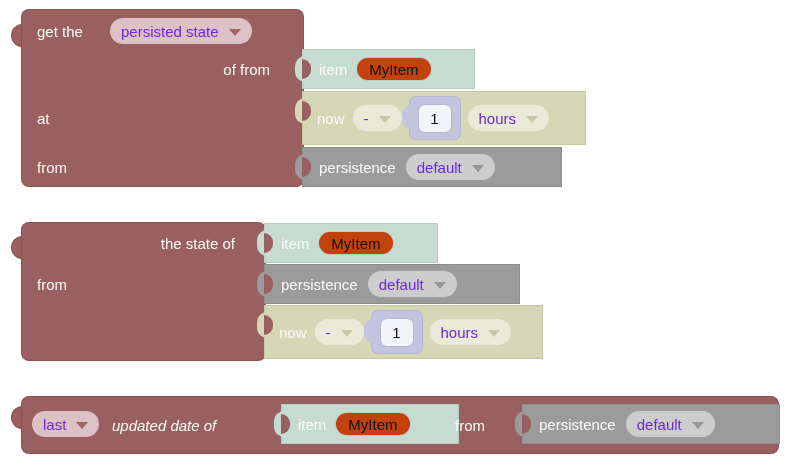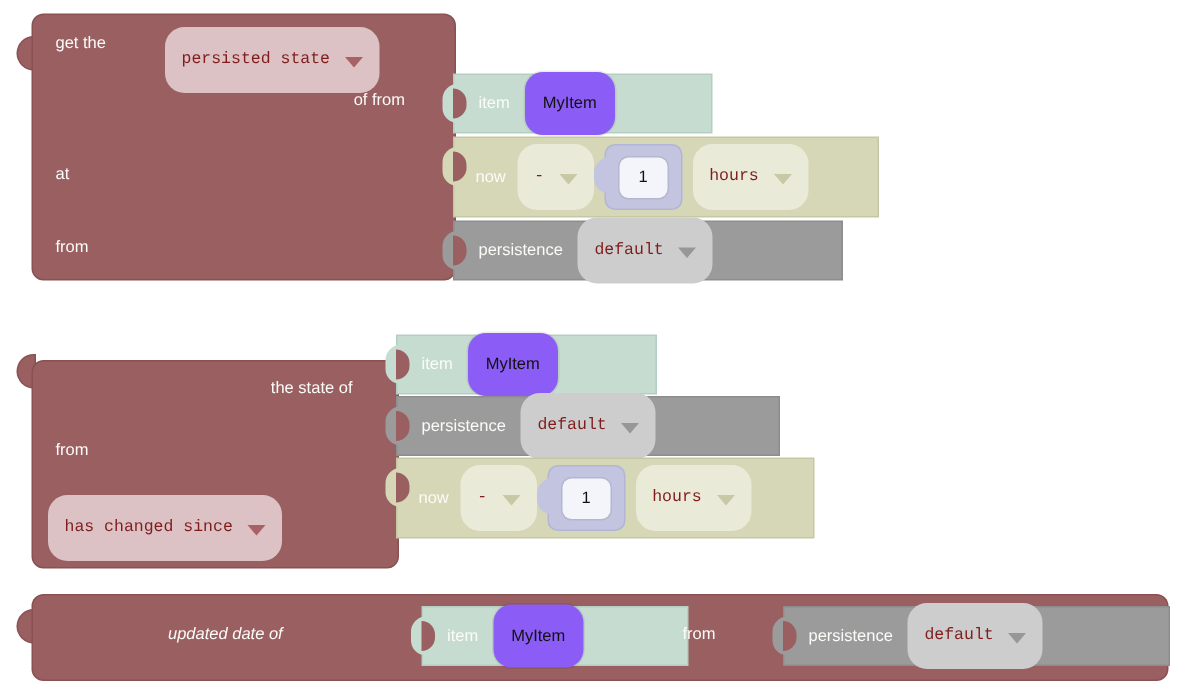--- a/index.html
+++ b/index.html
@@ -1,38 +1,38 @@
 <!DOCTYPE html>
 <html><head>
 <meta charset="utf-8">
 <style>
   html,body{margin:0;padding:0;background:#ffffff;}
   .canvas{
     position:relative;width:790px;height:466px;background:#ffffff;overflow:hidden;
-    font-family:"Liberation Sans","DejaVu Sans",sans-serif;font-size:11px;
+    font-family:"Liberation Sans","DejaVu Sans",sans-serif;font-size:15px;
   }
   .blk{position:absolute;border-radius:7px;}
   .maroon{background:#9a5f60;box-shadow:0 0 0 1px #8a5153;}
   .teal{background:#c6dcd0;box-shadow:0 0 0 1px #b4cfc2;}
   .olive{background:#d6d7b6;box-shadow:0 0 0 1px #c6c7a3;}
   .gray{background:#9b9b9b;box-shadow:0 0 0 1px #8d8d8d;}
   .child{display:flex;align-items:center;padding-left:16px;gap:10px;border-radius:0;}
   .wlbl{color:#fbfbf8;white-space:nowrap;}
   .abs{position:absolute;}
   
-  .dd{display:flex;align-items:center;gap:10px;height:44px;padding:0 11px;border-radius:13px;color:#7f1d1d;white-space:nowrap;cursor:default;font-family:Liberation Mono, monospace;}
+  .dd{display:flex;align-items:center;gap:10px;height:26px;padding:0 11px;border-radius:13px;color:#6d28d9;white-space:nowrap;cursor:default;}
   .dd-pink{background:#dcc2c4;}
   .dd-olive{background:#e9ead8;}
   .dd-grayfield{background:#cdcdcd;text-align:center;}
   .arr{width:0;height:0;border-left:6px solid transparent;border-right:6px solid transparent;border-top:7px solid #888;margin-top:2px;}
   .arr-pink{border-top-color:#a86165;}
   .arr-olive{border-top-color:#c6c8a6;}
   .arr-gray{border-top-color:#979797;}
   
-  .wfield{background:#8b5cf6;border-radius:12px;height:42px;padding:0 12px;display:flex;align-items:center;color:#111;box-shadow:0 0 0 1px rgba(0,0,0,0.07);white-space:nowrap;}
+  .wfield{background:#c2410c;border-radius:12px;height:22px;padding:0 12px;display:flex;align-items:center;color:#111;box-shadow:0 0 0 1px rgba(0,0,0,0.07);white-space:nowrap;}
   
   .num-blk{position:relative;width:50px;height:42px;background:#c3c5e0;border-radius:6px;display:flex;align-items:center;justify-content:center;box-shadow:0 0 0 1px #b2b5d6;}
   .num-field{background:#f4f4fb;border-radius:6px;width:32px;height:27px;padding:0;justify-content:center;}
   
   .out-tab{position:absolute;width:11px;height:21px;border-radius:11px 0 0 11px;background:#9a5f60;box-shadow:0 0 0 1px #8a5153;}
   .tab{position:absolute;left:-8px;top:6px;width:10px;height:26px;border-radius:10px 0 0 10px;}
   .tab-teal{background:#c6dcd0;}
   .tab-olive{background:#d6d7b6;}
   .tab-gray{background:#9b9b9b;}
   .tab-lav{background:#c3c5e0;top:8px;height:24px;}
@@ -84,27 +84,23 @@
     <span class="tab tab-gray"></span>
     <span class="socket"></span>
     <span class="wlbl">persistence</span>
     <div class="dd dd-grayfield">
       <span>default</span>
       <span class="arr arr-gray"></span>
     </div>
   </div>
 
   <div class="out-tab" style="left:12px;top:237px;"></div>
-  <div class="blk maroon" style="left:22px;top:241px;width:243px;height:137px;">
+  <div class="blk maroon" style="left:22px;top:223px;width:243px;height:137px;">
     <span class="wlbl abs" style="right:30px;top:12px;">the state of</span>
     <span class="wlbl abs" style="left:15px;top:53px;">from</span>
-    <div class="dd dd-pink abs" style="left:10px;top:89px;">
-      <span>has changed since</span>
-      <span class="arr arr-pink"></span>
-    </div>
   </div>
 
   <div class="blk teal child" style="left:265px;top:224px;width:156px;height:38px;">
     <span class="tab tab-teal"></span>
     <span class="socket"></span>
     <span class="wlbl">item</span>
     <div class="wfield">MyItem</div>
   </div>
 
   <div class="blk gray child" style="left:265px;top:265px;width:238px;height:38px;">
@@ -130,20 +126,24 @@
       <div class="wfield num-field">1</div>
     </div>
     <div class="dd dd-olive">
       <span>hours</span>
       <span class="arr arr-olive"></span>
     </div>
   </div>
 
   <div class="out-tab" style="left:12px;top:407px;"></div>
   <div class="blk maroon" style="left:22px;top:397px;width:756px;height:56px;">
+    <div class="dd dd-pink abs" style="left:10px;top:14px;">
+      <span>last</span>
+      <span class="arr arr-pink"></span>
+    </div>
     <span class="wlbl abs" style="left:90px;top:20px;font-style:italic;">updated date of</span>
 
     <div class="blk teal child" style="left:260px;top:8px;width:160px;height:38px;">
       <span class="tab tab-teal"></span>
       <span class="socket"></span>
       <span class="wlbl">item</span>
       <div class="wfield">MyItem</div>
     </div>
 
     <span class="wlbl abs" style="left:433px;top:20px;">from</span>

